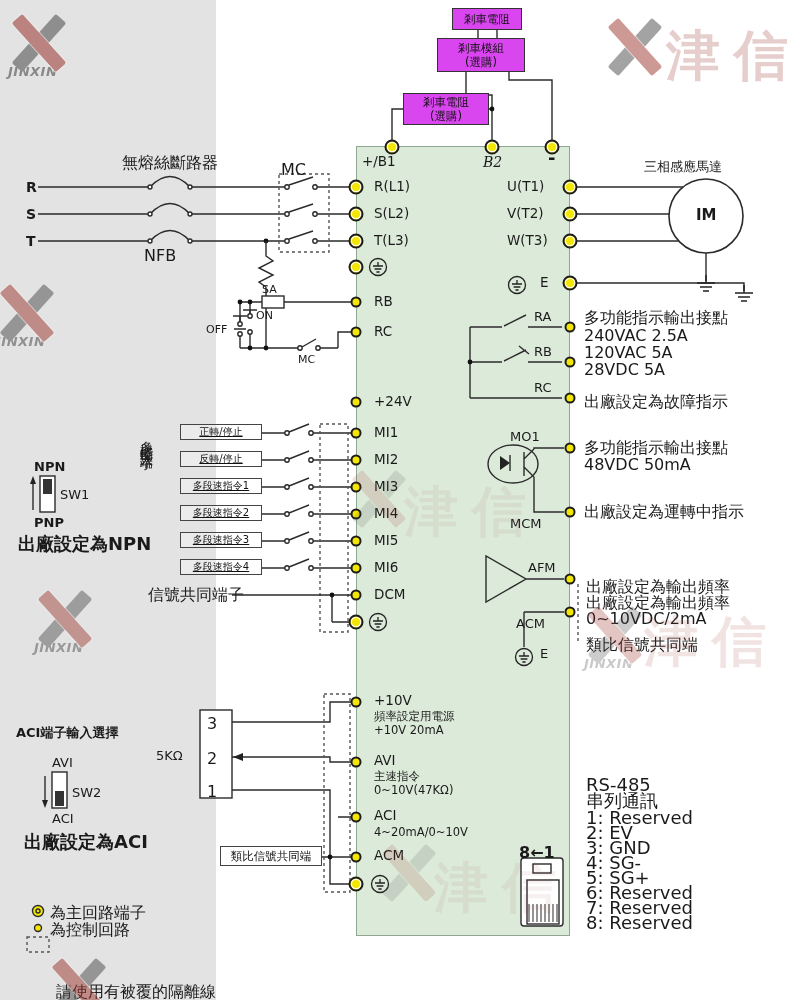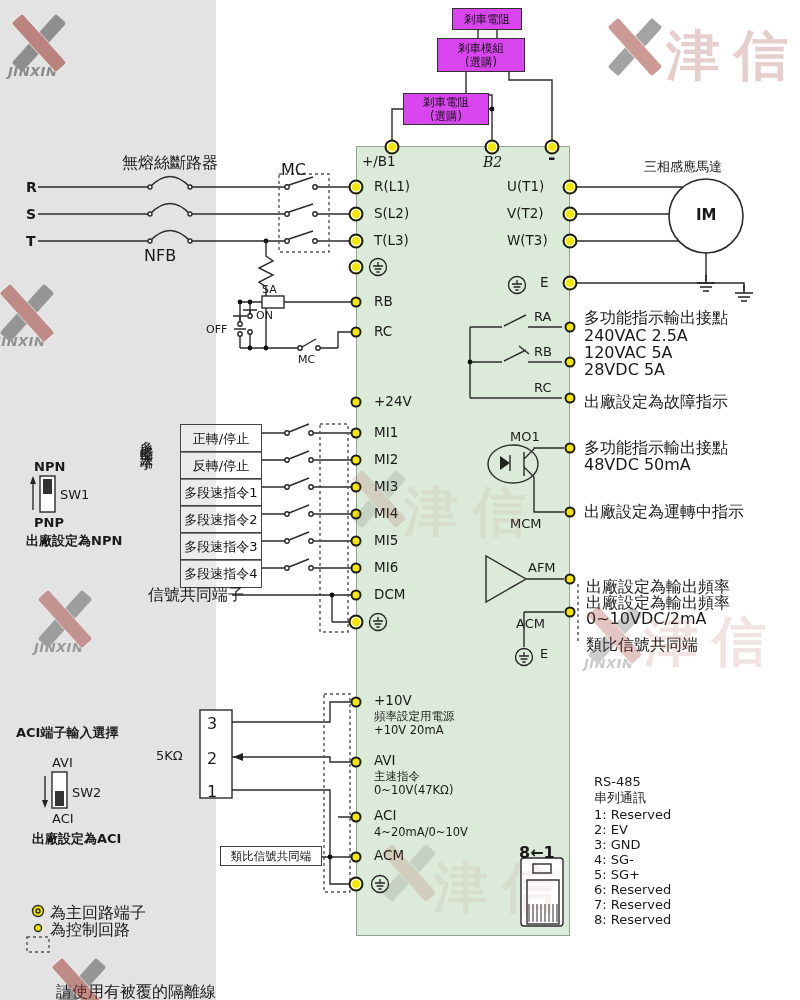--- a/index.html
+++ b/index.html
@@ -3,26 +3,26 @@
 <meta charset="utf-8">
 <style>
   * { margin:0; padding:0; box-sizing:border-box; }
   body { font-family:"DejaVu Sans","Liberation Sans",sans-serif; background:#888; }
   #stage { position:relative; width:800px; height:1000px; background:#fff; overflow:hidden; }
   .gray-strip { position:absolute; left:0; top:0; width:216px; height:1000px; background:#e3e3e3; }
   .panel { position:absolute; left:356px; top:146px; width:214px; height:790px; background:#dcead9; border:1px solid #8fa68f; }
   #wires { position:absolute; left:0; top:0; z-index:5; }
   .lbl { position:absolute; font-size:13px; color:#1a1a1a; line-height:1.15; white-space:nowrap; z-index:10; }
   .fs11 { font-size:11px; } .fs115 { font-size:11.5px; } .fs12 { font-size:16px; }
-  .fs125 { font-size:13px;margin-left:8px; } .fs135 { font-size:13.5px; } .fs14 { font-size:14px; }
+  .fs125 { font-size:18px; } .fs135 { font-size:13.5px; } .fs14 { font-size:14px; }
   .fs15 { font-size:15px; } .fs18 { font-size:18px; }
   .bold { font-weight:bold; }
   .it { font-style:italic; font-family:"DejaVu Serif","Liberation Serif",serif; }
-  .tagbox { position:absolute; border:1px solid #444; height:29px; display:flex; align-items:center;
-            justify-content:center; font-size:13px; color:#111; background:rgba(255,255,255,.3); z-index:10; }
+  .tagbox { position:absolute; border:1px solid #444; height:16px; display:flex; align-items:center;
+            justify-content:center; font-size:10px; color:#111; background:rgba(255,255,255,.3); z-index:10;text-decoration:underline; }
   .topbox { position:absolute; border:1.5px solid #333; background:#d946ef; display:flex; flex-direction:column;
             align-items:center; justify-content:center; font-size:11.5px; color:#111; line-height:1.25; z-index:10; }
   .notebox { position:absolute; border:1px dashed #555; background:transparent; padding:7px 6px;
              font-size:11.5px; color:#111; line-height:1.6; z-index:10; }
   .cbox { position:absolute; border:1px solid #444; display:flex; align-items:center; justify-content:center;
           font-size:11.5px; color:#111; background:#fff; z-index:10; }
   .vtext { writing-mode:vertical-rl; letter-spacing:3px; }
   .term { position:absolute; width:11px; height:11px; border-radius:50%; background:#f3e600;
           border:2px solid #1c1c1c; transform:translate(-50%,-50%); z-index:12; }
   .term.main { width:15px; height:15px; box-shadow:inset 0 0 0 1.5px #fffbe0; }

